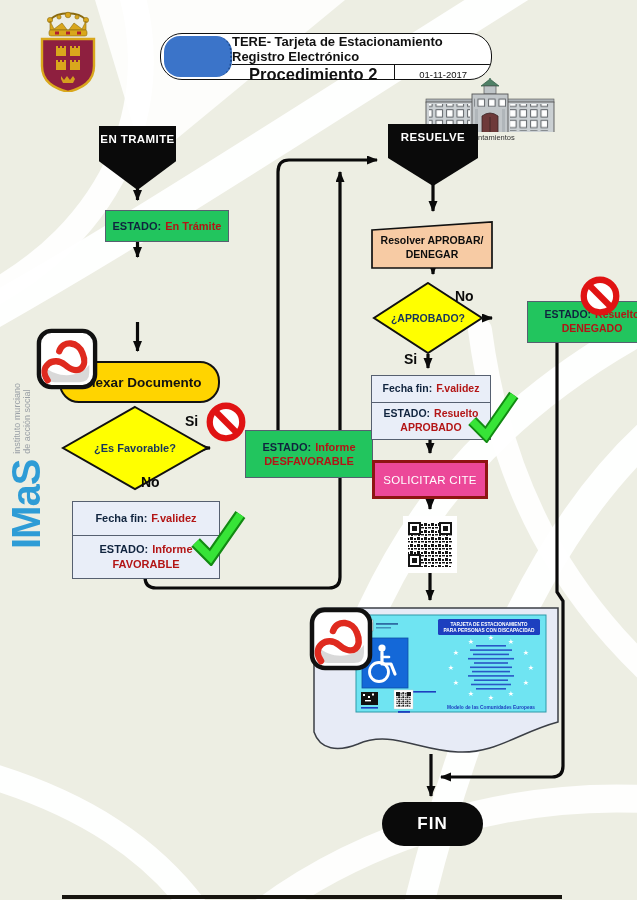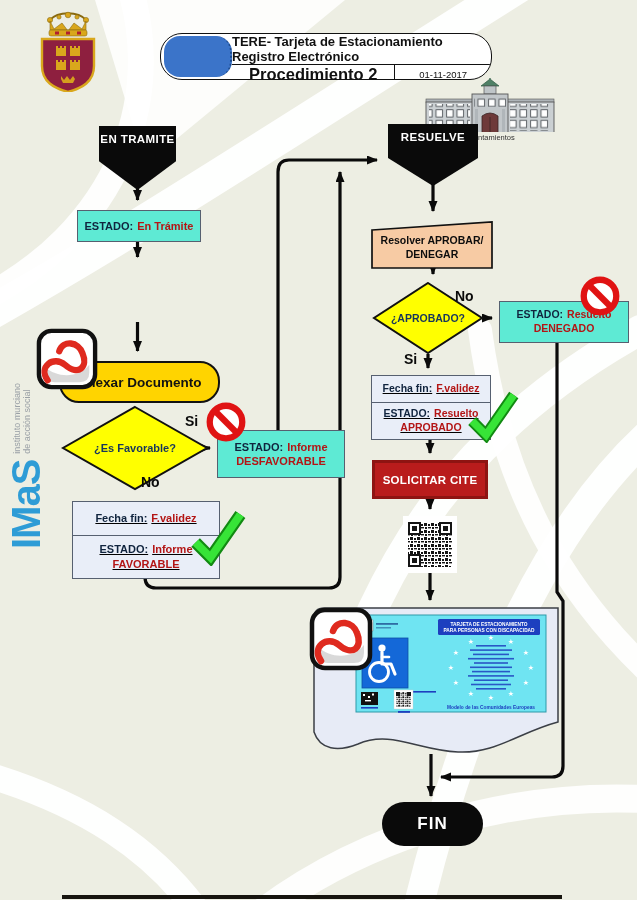--- a/index.html
+++ b/index.html
@@ -4,46 +4,46 @@
 <style>
   html,body{margin:0;padding:0;background:#d8d8d0;}
   .canvas{position:relative;width:637px;height:900px;background:#EDEEE3;overflow:hidden;
           font-family:"Liberation Sans",sans-serif;}
   svg{display:block;}
   .bgfx{position:absolute;left:0;top:0;z-index:0;}
   .conn{position:absolute;left:0;top:0;z-index:1;pointer-events:none;}
   .node{position:absolute;z-index:2;}
   .over{position:absolute;z-index:3;}
 
-  .box{position:absolute;z-index:2;background:#5eead4;border:1.6px solid #566070;
+  .box{position:absolute;z-index:2;background:#22c55e;border:1.6px solid #566070;
        display:flex;flex-direction:column;justify-content:center;
-       text-align:center;font-weight:700;font-size:11px;color:#10243E;line-height:1.3;}
+       text-align:center;font-weight:700;font-size:11px;color:#10243E;line-height:1.3;margin-left:28px;}
   .box .red{color:#B31515;}
   .sp{margin-left:4px;}
-  .cells{position:absolute;z-index:2;display:flex;flex-direction:column;border:1.6px solid #566070;background:#E9EEF8;text-decoration:underline;}
+  .cells{position:absolute;z-index:2;display:flex;flex-direction:column;border:1.6px solid #566070;background:#E9EEF8;}
   .cell{flex:none;display:flex;flex-direction:column;align-items:center;justify-content:center;
         text-align:center;font-weight:700;font-size:11px;color:#10243E;line-height:1.3;}
   .cell+.cell{border-top:1.4px solid #566070;}
   .cell .red{color:#B31515;}
 
   .pent{position:absolute;z-index:2;background:#0A0A0A;color:#fff;font-weight:700;
         font-size:11.5px;letter-spacing:.4px;text-align:center;
         clip-path:polygon(0 0,100% 0,100% 55%,50% 100%,0 55%);
         display:flex;justify-content:center;padding-top:7px;box-sizing:border-box;}
 
   .dia{position:absolute;z-index:2;}
   .dia .dlabel{position:absolute;inset:0;display:flex;align-items:center;justify-content:center;
         font-weight:700;color:#16365C;text-align:center;}
   .man{position:absolute;z-index:2;}
   .man .mlabel{position:absolute;inset:0;display:flex;flex-direction:column;align-items:center;justify-content:center;
         font-weight:700;color:#0d0d0d;text-align:center;line-height:1.35;}
 
   .stadium{position:absolute;z-index:2;background:#FFD400;border:2.5px solid #121212;border-radius:20px;
         display:flex;align-items:center;justify-content:center;font-weight:700;font-size:13.5px;color:#121212;}
-  .cite{position:absolute;z-index:2;background:#b91c1c;border:3px solid #8E1412;color:#fff;font-weight:700;
+  .cite{position:absolute;z-index:2;background:#ec4899;border:3px solid #8E1412;color:#fff;font-weight:400;
         font-size:11.5px;letter-spacing:.3px;display:flex;align-items:center;justify-content:center;}
   .fin{position:absolute;z-index:2;background:#0A0A0A;color:#fff;border-radius:22px;font-weight:700;
         font-size:17px;letter-spacing:1px;display:flex;align-items:center;justify-content:center;}
   .lbl{position:absolute;z-index:3;font-weight:700;font-size:14px;color:#0A0A0A;}
 
   .banner{position:absolute;z-index:2;left:160px;top:33px;width:330px;height:45px;background:#fff;
         border:1.7px solid #111;border-radius:22px;display:flex;overflow:hidden;}
   .banner-tab{width:66px;flex:none;background:#3B74C9;border-radius:16px;margin:2px 0 2px 3px;
         border-right:2px dotted #1c4a8c;}
   .banner-right{flex:1;display:flex;flex-direction:column;}

